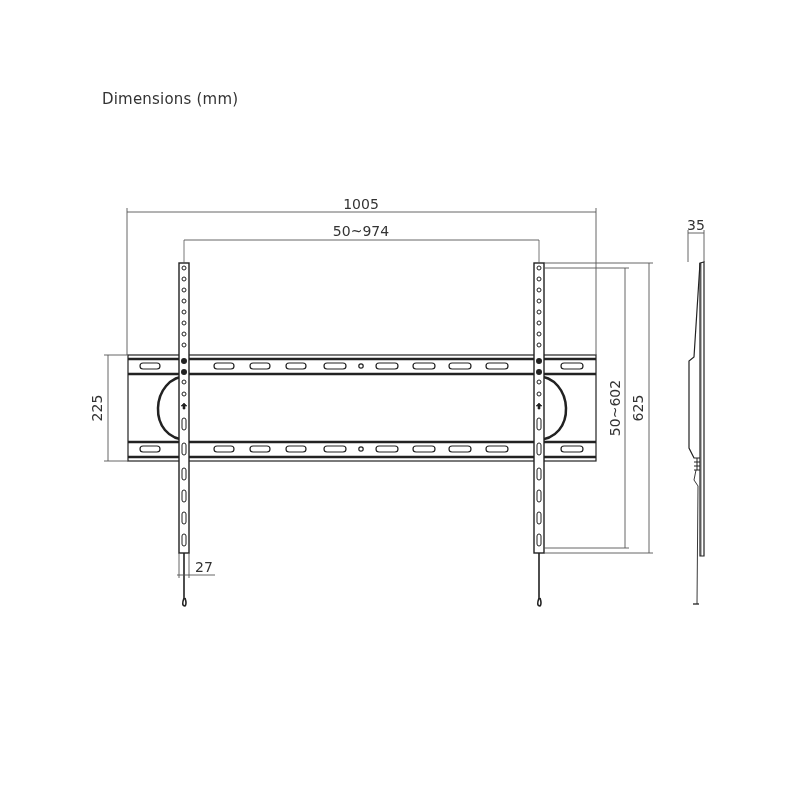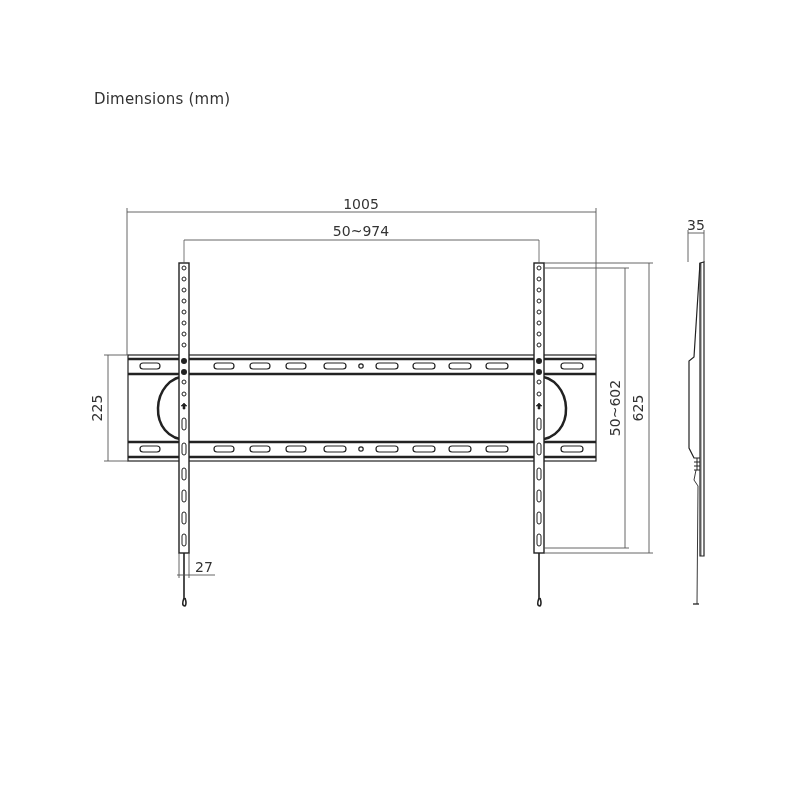--- a/index.html
+++ b/index.html
@@ -1,17 +1,17 @@
 <!DOCTYPE html>
 <html><head>
   <meta charset="utf-8">
   <style>
     html, body { margin: 0; padding: 0; background: #ffffff; }
     body { width: 800px; height: 800px; position: relative; overflow: hidden; font-family: "DejaVu Sans", "Liberation Sans", sans-serif; }
-    .title { position: absolute; left: 94px; top: 90px; font-size: 15px; color: #333333; letter-spacing: 0.2px; }
+    .title { position: absolute; left: 102px; top: 90px; font-size: 15px; color: #333333; letter-spacing: 0.2px; }
     svg { position: absolute; left: 0; top: 0; }
     .dim-text { font-family: "DejaVu Sans", "Liberation Sans", sans-serif; font-size: 14px; fill: #333333; }
   </style>
 </head>
 <body>
 
 <div class="title">Dimensions (mm)</div>
 
 <svg width="800" height="800" viewBox="0 0 800 800">
 

